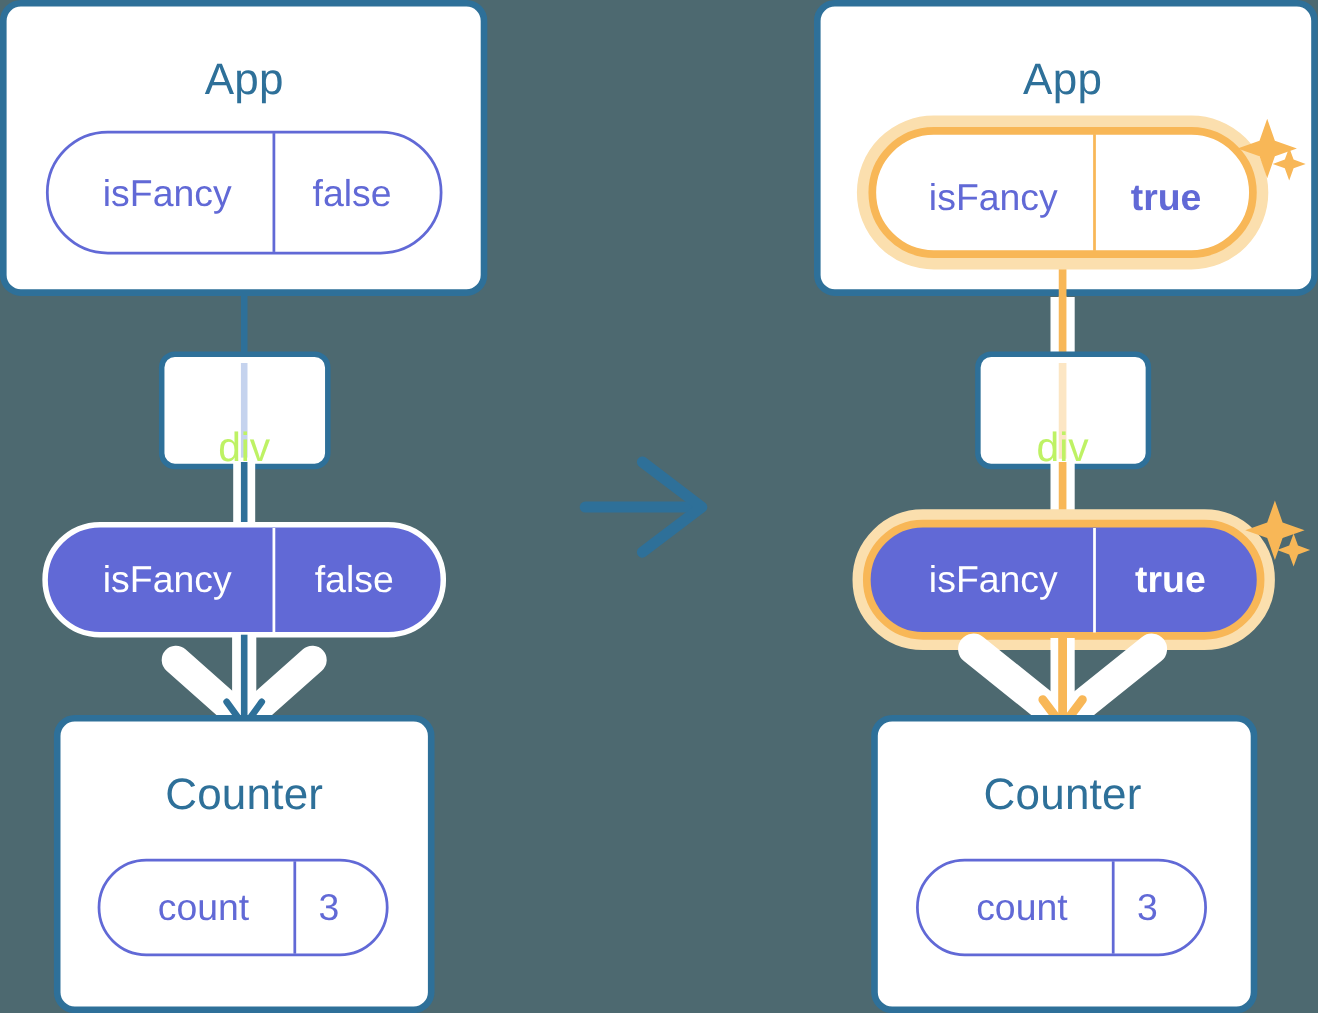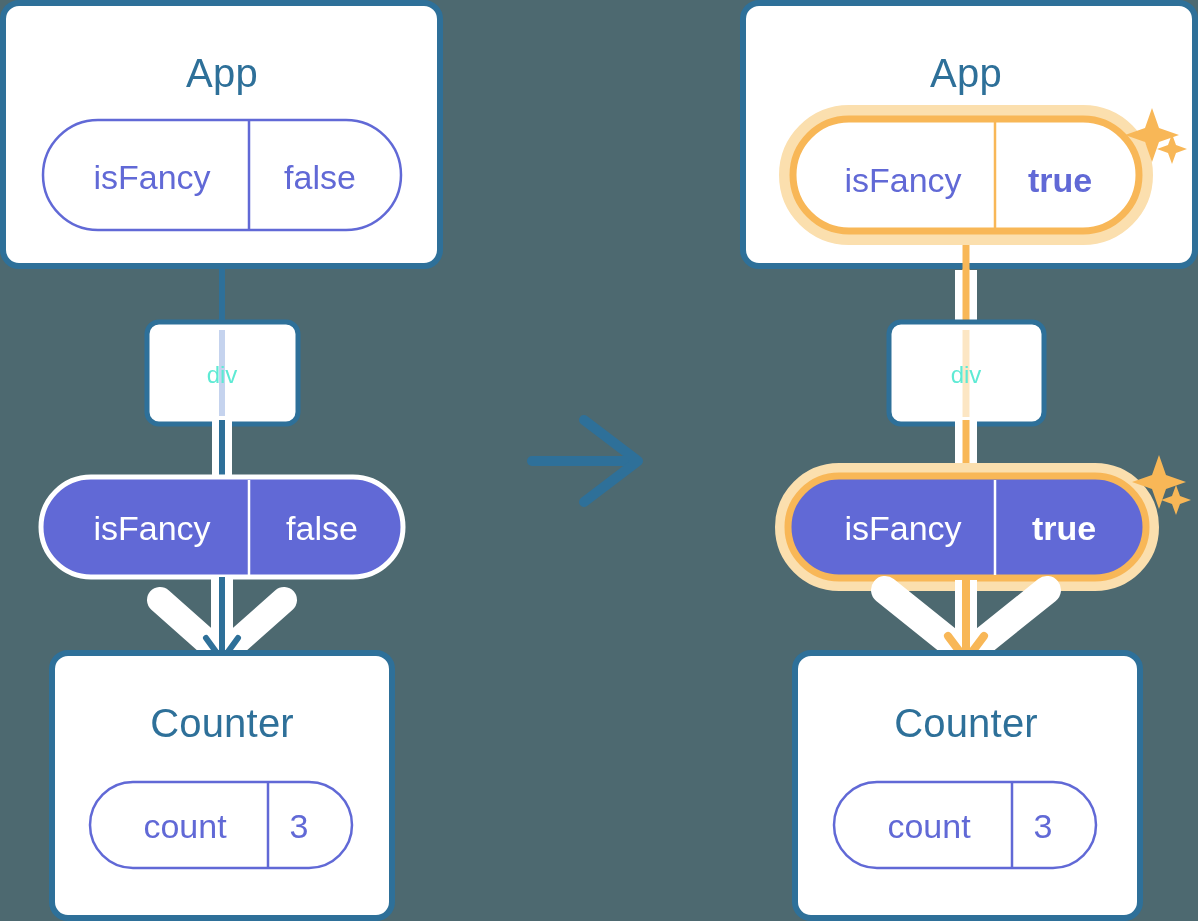--- a/index.html
+++ b/index.html
@@ -49,22 +49,23 @@
   .pill-key-solid {
     color: #ffffff;
     font-size: 34px;
   }
   .pill-val-solid {
     color: #ffffff;
     font-size: 34px;
   }
   .pill-val-solid.bold { font-weight: bold; }
   .node-label {
-    color: #5eead4;
-    font-size: 24px;
+    color: #bef264;
+    font-size: 37px;
+    margin-top: 32px;
   }
   .ctr {
     transform: translate(-50%, -50%);
   }
 </style>
 </head>
 <body>
 
 <div class="stage">
 

